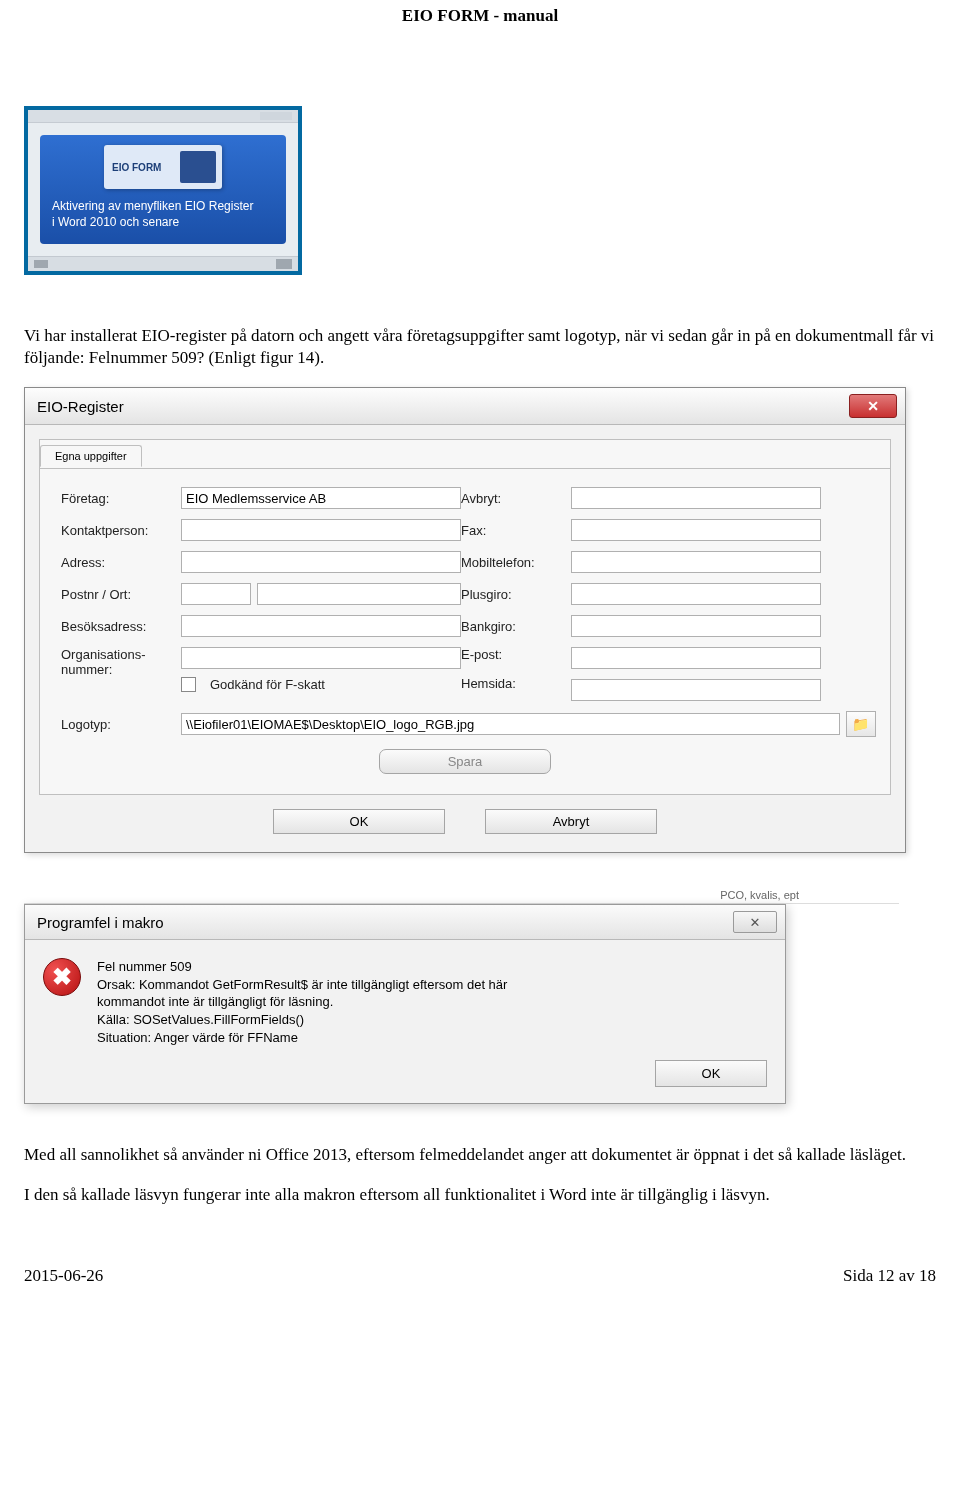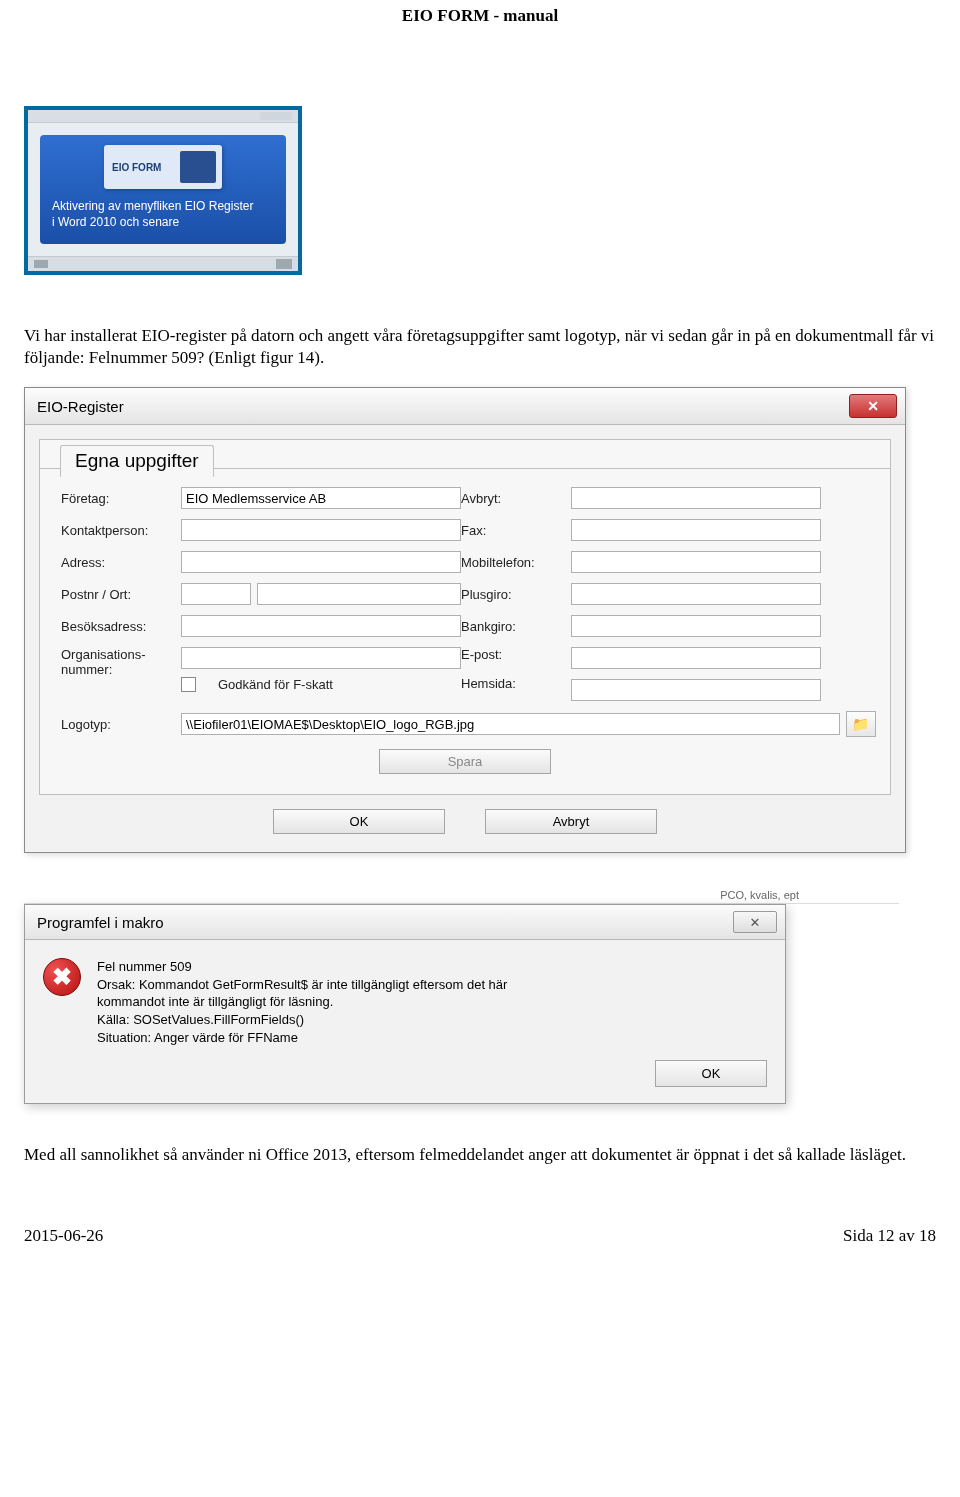--- a/index.html
+++ b/index.html
@@ -152,26 +152,26 @@
     background: #f7f7f7;
   }
   .tabstrip {
     position: relative;
     height: 28px;
     border-bottom: 1px solid #bfbfbf;
   }
   .tab {
     position: absolute;
     top: 5px;
-    left: 20px;
+    left: 0;
     background: #f7f7f7;
     border: 1px solid #bfbfbf;
     border-bottom: 1px solid #f7f7f7;
     padding: 4px 14px 4px 14px;
-    font-size: 19px;
+    font-size: 11px;
     border-radius: 3px 3px 0 0;
   }
   .form-grid {
     padding: 18px 14px 10px 14px;
     font-size: 13px;
     color: #222;
   }
   .row {
     display: flex;
     align-items: center;
@@ -187,21 +187,21 @@
     background: #fff;
     box-sizing: border-box;
     padding: 2px 4px;
     font-size: 13px;
     font-family: Tahoma, Arial, sans-serif;
   }
   .w-full { width: 100%; }
   .postnr-wrap { display: flex; gap: 6px; }
   .postnr-wrap .txt:first-child { width: 70px; }
   .postnr-wrap .txt:last-child { flex: 1; }
-  .chk-row { display: flex; align-items: center; gap: 22px; text-align: center; }
+  .chk-row { display: flex; align-items: center; gap: 14px; text-align: center; }
   .chk {
     width: 13px; height: 13px;
     border: 1px solid #888; background: #fff;
   }
   .logotyp-row { display: flex; align-items: center; gap: 6px; }
   .logotyp-row .txt { flex: 1; }
   .browse-btn {
     width: 28px; height: 24px;
     border: 1px solid #b0b0b0;
     background: linear-gradient(#fdfdfd,#e6e6e6);
@@ -210,21 +210,21 @@
   }
   .btn {
     border: 1px solid #a5a5a5;
     background: linear-gradient(#fbfbfb,#e4e4e4);
     font-size: 13px;
     padding: 4px 0;
     font-family: Tahoma, Arial, sans-serif;
     text-align: center;
   }
   .spara-row { display: flex; justify-content: center; margin: 12px 0 10px 0; }
-  .spara-row .btn { width: 170px; color: #888; }
+  .spara-row .btn { width: 170px; color: #888; border-radius: 7px; }
   .okrow {
     display: flex;
     justify-content: center;
     gap: 40px;
     padding: 14px 0 0 0;
   }
   .okrow .btn { width: 170px; }
 
   
   .frag-bg {
@@ -434,19 +434,20 @@
           <div>Situation: Anger värde för FFName</div>
         </div>
       </div>
       <div class="dlg2-foot">
         <div class="btn">OK</div>
       </div>
     </div>
   </div>
 
   <p class="body-text" style="margin-top:40px">Med all sannolikhet så använder ni Office 2013, eftersom felmeddelandet anger att dokumentet är öppnat i det så kallade läsläget.</p>
+  <p class="body-text">I den så kallade läsvyn fungerar inte alla makron eftersom all funktionalitet i Word inte är tillgänglig i läsvyn.</p>
 
   <div class="page-footer">
     <span>2015-06-26</span>
     <span>Sida 12 av 18</span>
   </div>
 
 </div>
 
 </body></html>

